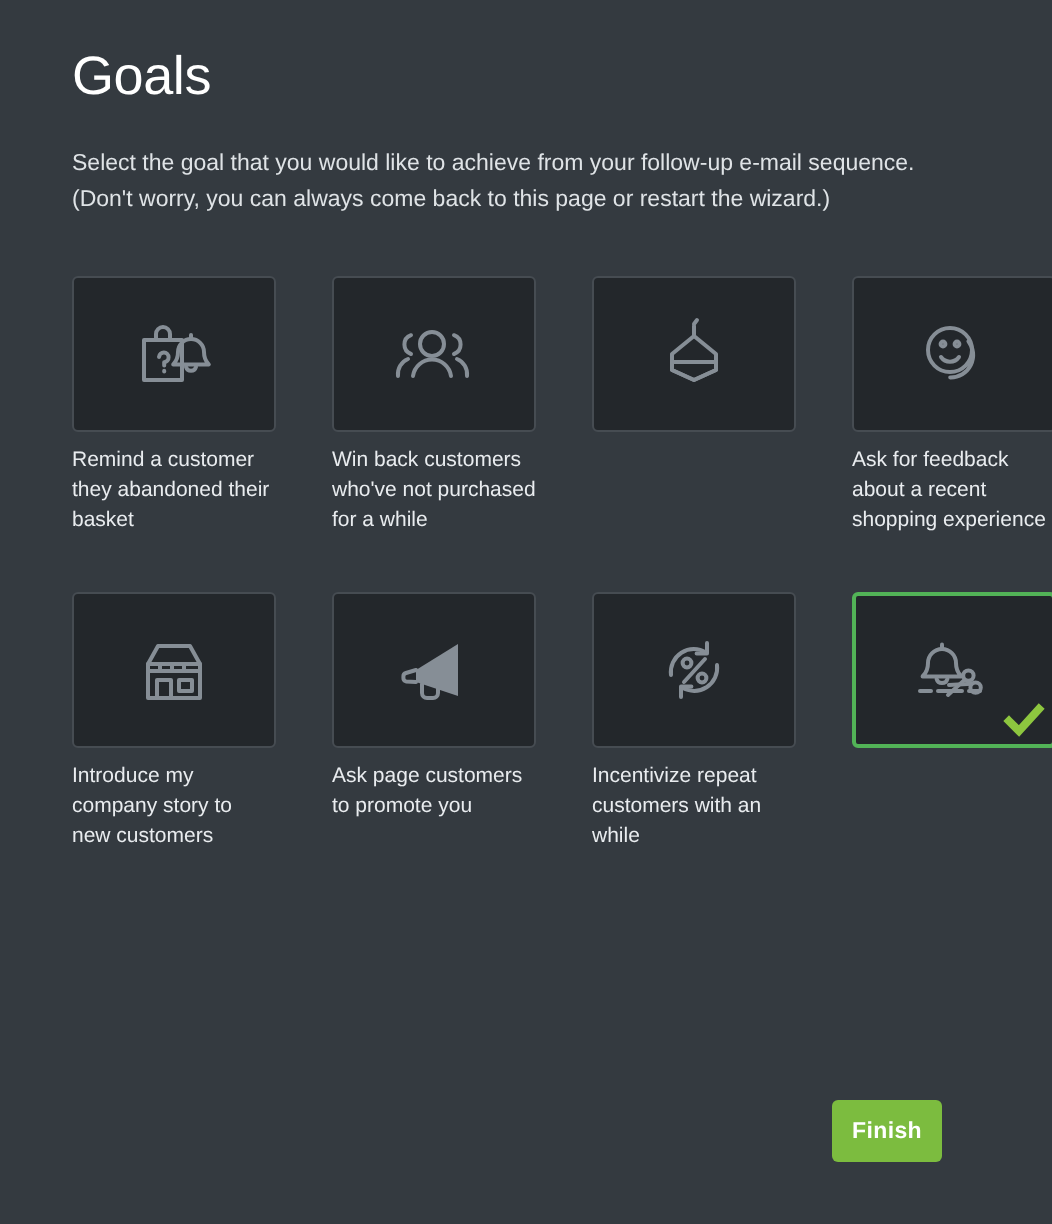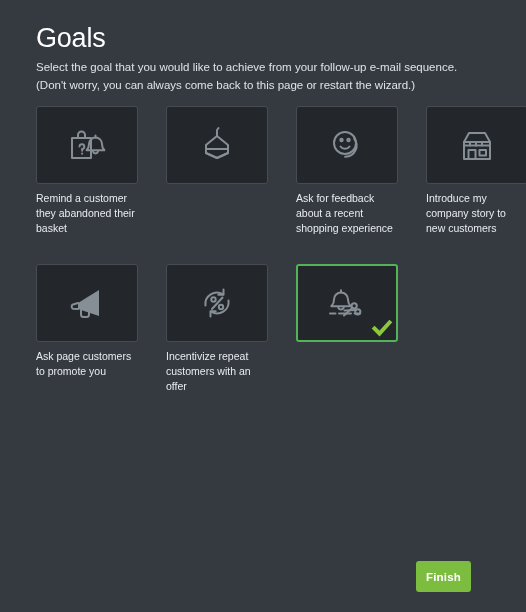--- a/index.html
+++ b/index.html
@@ -27,26 +27,26 @@
     letter-spacing: -0.2px;
     padding-top: 24px;
     line-height: 1.1;
   }
 
   .page-desc {
     color: #dfe3e6;
     font-size: 11.5px;
     line-height: 1.55;
     font-weight: 400;
-    margin-top: 5px;
+    margin-top: 20px;
     max-width: 448px;
   }
 
   .goal-grid {
-    margin-top: 12px;
+    margin-top: 29px;
     display: grid;
     grid-template-columns: repeat(4, 102px);
     column-gap: 10px;
     row-gap: 10px;
     gap: 28px;
   }
 
   .goal-card {
     width: 102px;
     display: block;
@@ -101,21 +101,21 @@
     font-size: 10.5px;
     line-height: 1.42;
     font-weight: 400;
     margin-top: 7px;
     word-wrap: break-word;
   }
 
   .finish-button {
     position: absolute;
     right: 55px;
-    bottom: 16px;
+    bottom: 27px;
     width: 55px;
     height: 31px;
     background: #7cbc3f;
     border: none;
     border-radius: 3px;
     color: #ffffff;
     font-family: "Liberation Sans", sans-serif;
     font-size: 11.5px;
     font-weight: 700;
     letter-spacing: 0.2px;
@@ -146,20 +146,37 @@
         <path d="M30.5 12.5 v-2"></path>
       </g>
     </svg>
           </span>
         </div>
         <div class="goal-label">Remind a customer they abandoned their basket</div>
       </div>
       <div class="goal-card">
         <div class="goal-tile">
           <span>
+    <svg width="46" height="40" viewBox="0 0 46 40">
+      <g class="icon-stroke">
+        <circle cx="22" cy="15" r="6"></circle>
+        <path d="M12.5 31 a9.6 9.6 0 0 1 19 0"></path>
+        <path d="M33 10.6 a5 5 0 0 1 0 9.4"></path>
+        <path d="M34.5 22.5 a8.2 8.2 0 0 1 5 8.5"></path>
+        <path d="M11.5 10.6 a5 5 0 0 0 0 9.4"></path>
+        <path d="M10 22.5 a8.2 8.2 0 0 0 -5 8.5"></path>
+      </g>
+    </svg>
+          </span>
+        </div>
+        <div class="goal-label">Win back customers who've not purchased for a while</div>
+      </div>
+      <div class="goal-card">
+        <div class="goal-tile">
+          <span>
     <svg width="40" height="40" viewBox="0 0 40 40">
       <g class="icon-stroke">
         <path d="M20 11 v-5"></path>
         <path d="M20 5 l1.5 -2"></path>
         <path d="M9 20 l11 -9 l11 9 v4 h-22 z"></path>
         <path d="M9 24 v4 l11 5 l11 -5 v-4"></path>
         <path d="M9 28 l11 5 l11 -5"></path>
       </g>
     </svg>
           </span>
@@ -224,21 +241,21 @@
         <path d="M32.5 17.5 a11.5 11.5 0 0 1 -17.5 11.2"></path>
         <path d="M27.5 6.5 l0 5.2 l-5.2 0"></path>
         <path d="M14.5 33.5 l0 -5.2 l5.2 0"></path>
         <circle cx="17.5" cy="16.5" r="2.2"></circle>
         <circle cx="25" cy="24" r="2.2"></circle>
         <path d="M26.5 14.5 L16 26"></path>
       </g>
     </svg>
           </span>
         </div>
-        <div class="goal-label">Incentivize repeat customers with an offer</div>
+        <div class="goal-label">Incentivize repeat customers with an while</div>
       </div>
       <div class="goal-card selected">
         <div class="goal-tile">
           <span>
     <svg width="46" height="40" viewBox="0 0 46 40">
       <g class="icon-stroke">
         <path d="M10 16.5 a7 7 0 0 1 14 0 c0 4.3 1.8 5.6 2.7 6.7 h-19.4 c0.9 -1.1 2.7 -2.4 2.7 -6.7 z"></path>
         <path d="M14.3 24.5 a2.8 2.8 0 0 0 5.4 0"></path>
         <path d="M17 9.5 v-2.2"></path>
         <path d="M6 30.5 h5.5"></path>

